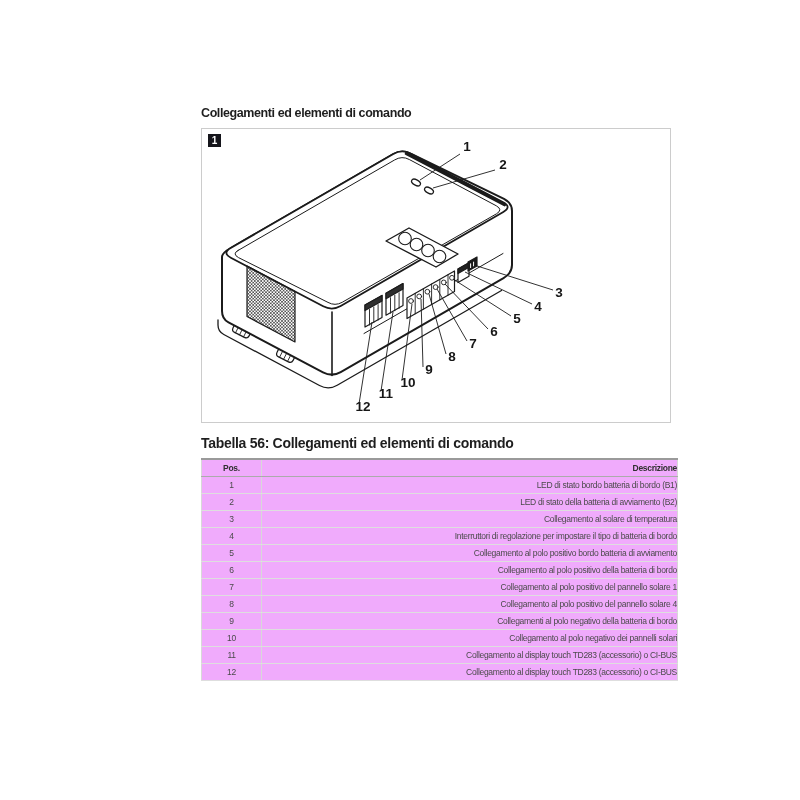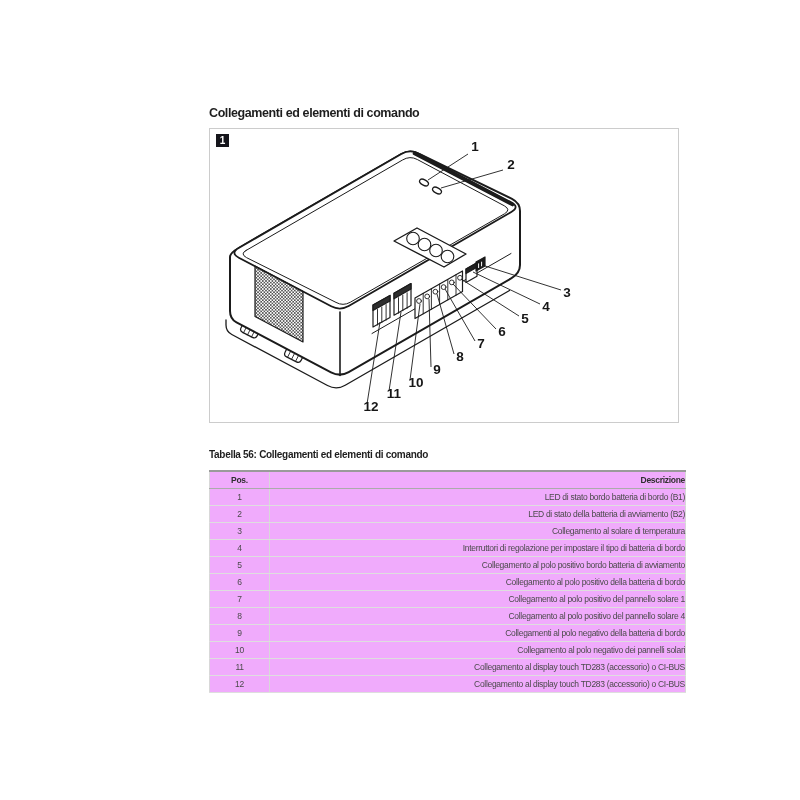--- a/index.html
+++ b/index.html
@@ -1,23 +1,23 @@
 <!DOCTYPE html>
 <html><head>
 <meta charset="utf-8">
 <style>
   html,body{margin:0;padding:0;background:#ffffff;}
   body{width:800px;height:800px;position:relative;font-family:"Liberation Sans",sans-serif;overflow:hidden;}
-  .page{position:absolute;left:165px;top:106px;width:470px;padding-left:44px;}
+  .page{position:absolute;left:157px;top:106px;width:470px;padding-left:44px;}
   .heading{font-size:12.5px;font-weight:bold;color:#1e1e1e;letter-spacing:-0.4px;margin:0 0 8px 0;line-height:14px;}
   .figure-box{position:relative;width:470px;height:295px;border:1px solid #cccccc;box-sizing:border-box;background:#ffffff;}
   .figure-badge{position:absolute;left:6px;top:5px;width:13px;height:13px;background:#15151b;color:#ffffff;
     font-size:10px;font-weight:bold;display:flex;align-items:center;justify-content:center;line-height:13px;}
   .figure-box svg{position:absolute;left:0;top:0;width:468px;height:293px;}
-  .caption{margin-top:26px;font-size:10px;font-weight:bold;color:#1e1e1e;letter-spacing:-0.3px;line-height:12px;margin-bottom:9px;}
+  .caption{margin-top:14px;font-size:14px;font-weight:bold;color:#1e1e1e;letter-spacing:-0.3px;line-height:12px;margin-bottom:9px;}
   table.parts{width:470px;border-collapse:collapse;table-layout:fixed;background:#f0abfc;}
   table.parts th,table.parts td{border-left:1px solid #d8d8d8;border-right:1px solid #d8d8d8;
     font-size:8.5px;letter-spacing:-0.3px;vertical-align:middle;padding:0;}
   table.parts thead th{border-top:2px solid #9a9a9a;border-bottom:1px solid #ababab;height:16px;
     font-weight:bold;color:#303030;}
   table.parts tbody td{border-bottom:1px solid #dedede;height:16px;color:#4a4a4a;}
   table.parts .pos{width:59px;text-align:center;}
   table.parts .desc{width:409px;text-align:right;padding-left:6px;}
   text.callout{font-family:"Liberation Sans",sans-serif;font-size:13.5px;font-weight:bold;fill:#161616;}
 </style>

